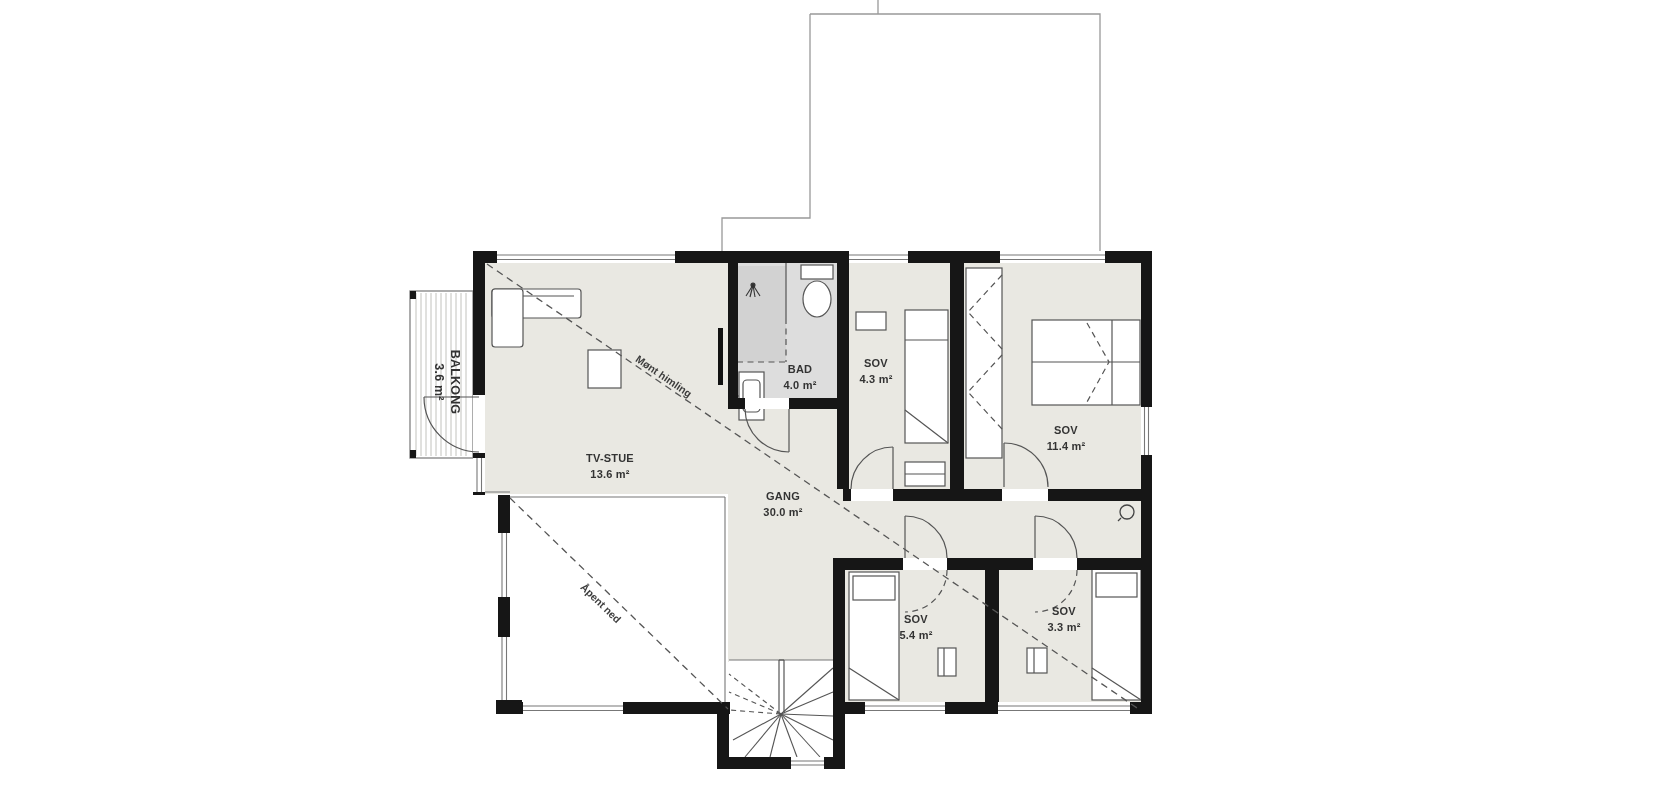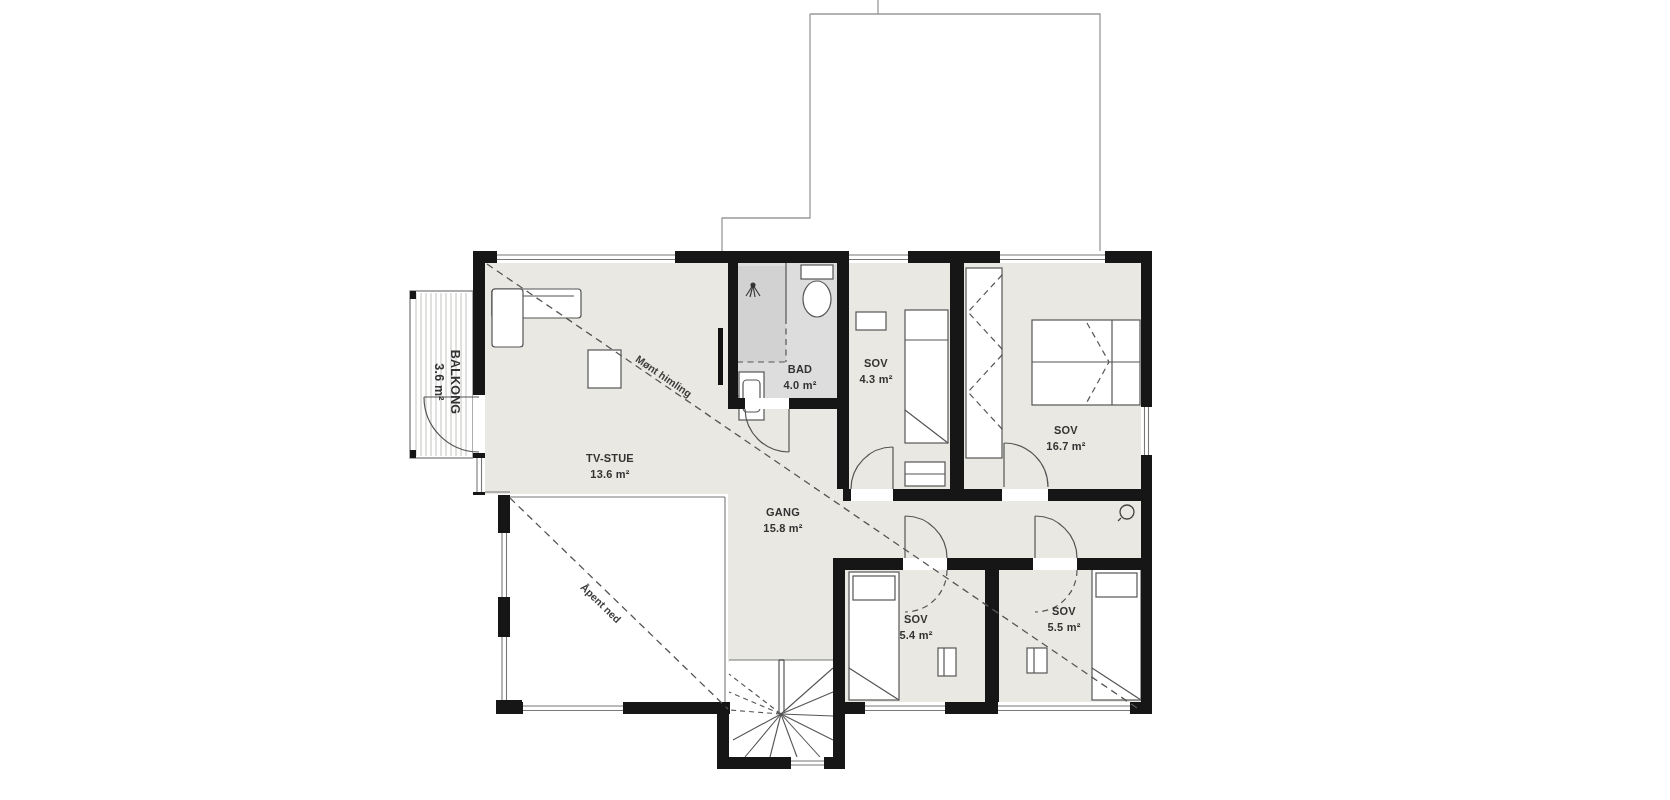--- a/index.html
+++ b/index.html
@@ -318,36 +318,36 @@
   <div class="area">4.0 m²</div>
 </div>
 
 <div class="lbl" style="left:826px;top:355px;width:100px">
   <div>SOV</div>
   <div class="area">4.3 m²</div>
 </div>
 
 <div class="lbl" style="left:1016px;top:422px;width:100px">
   <div>SOV</div>
-  <div class="area">16.7 m²</div>
-</div>
-
-<div class="lbl" style="left:733px;top:504px;width:100px">
+  <div class="area">11.4 m²</div>
+</div>
+
+<div class="lbl" style="left:733px;top:488px;width:100px">
   <div>GANG</div>
-  <div class="area">15.8 m²</div>
+  <div class="area">30.0 m²</div>
 </div>
 
 <div class="lbl" style="left:866px;top:611px;width:100px">
   <div>SOV</div>
   <div class="area">5.4 m²</div>
 </div>
 
 <div class="lbl" style="left:1014px;top:603px;width:100px">
   <div>SOV</div>
-  <div class="area">5.5 m²</div>
+  <div class="area">3.3 m²</div>
 </div>
 
 <div class="ann" style="left:604px;top:370px;width:120px;transform:rotate(34.5deg)">
   <span>Mønt himling</span>
 </div>
 
 <div class="ann" style="left:551px;top:597px;width:100px;transform:rotate(44deg)">
   <span>Åpent ned</span>
 </div>
 </div>

